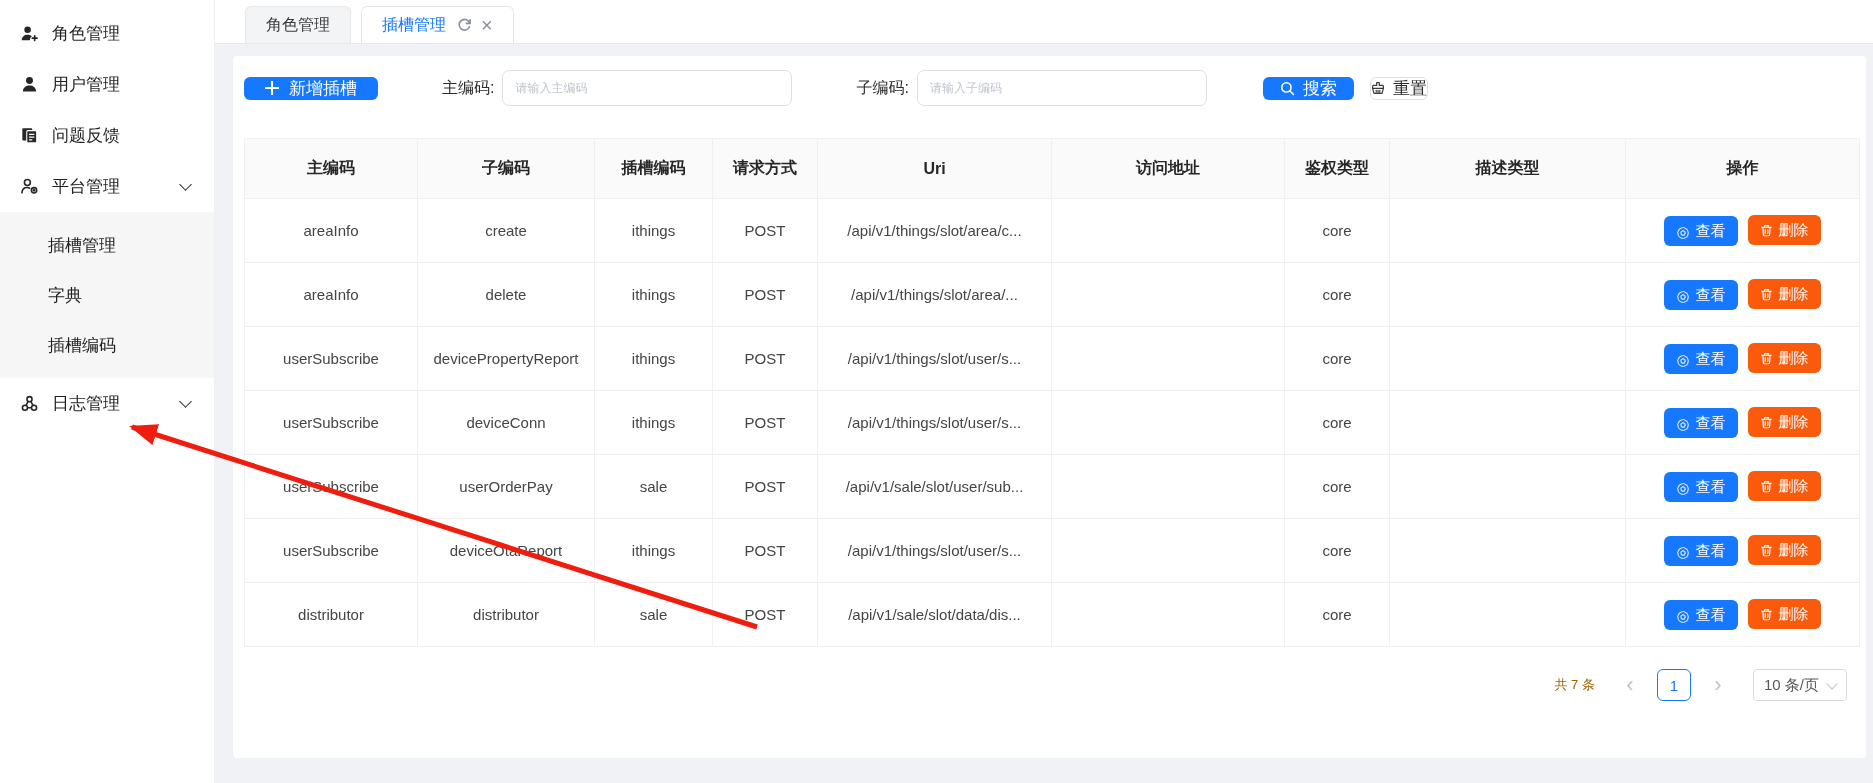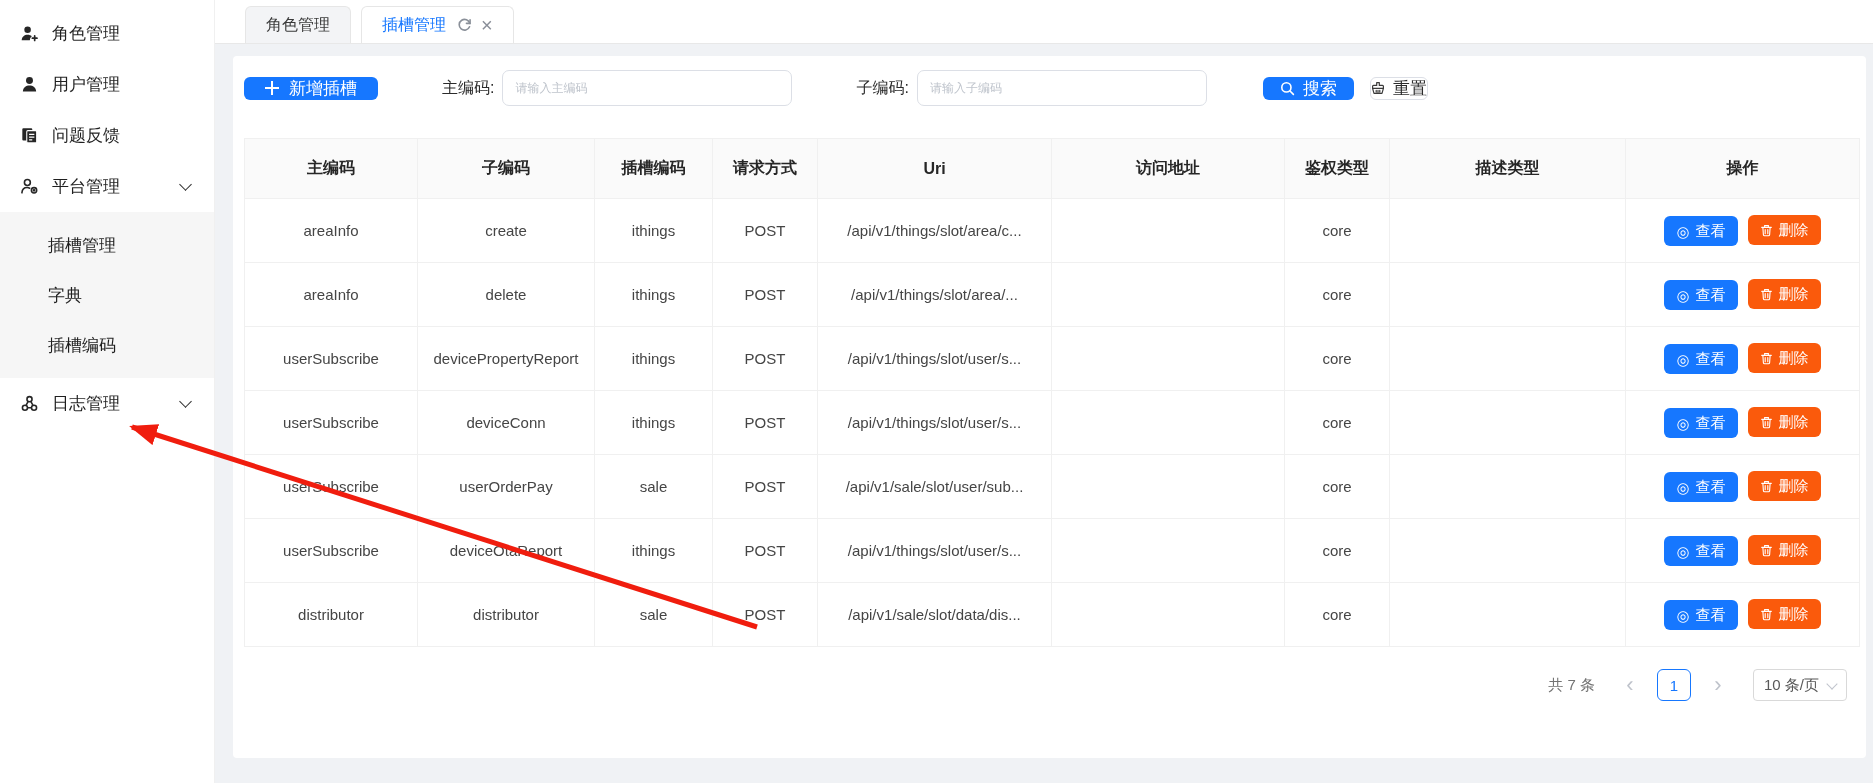--- a/index.html
+++ b/index.html
@@ -65,21 +65,21 @@
   td{height:64px;font-size:15px;color:#454545}
   td.td-uri{padding:8px 4px}
   .act{display:inline-flex;align-items:center;gap:6px;height:30px;padding:0 12px;margin:0 5px;
     border:none;border-radius:6px;color:#fff;font-size:15px;cursor:pointer;font-family:inherit}
   .act.view{background:var(--accent)}
   .act.del{background:var(--danger)}
   .act .eye{font-size:15px;line-height:1}
 
   
   .pager{display:flex;align-items:center;justify-content:flex-end;margin-top:22px;padding-right:12px}
-  .total{font-size:15px;color:#737373;margin-right:22px}
+  .total{font-size:13px;color:#a16207;margin-right:22px}
   .pnav{color:#bfc3cb;font-size:22px;line-height:1;width:26px;text-align:center;cursor:default}
   .pnum{width:34px;height:32px;border:1px solid var(--accent);color:var(--accent);border-radius:6px;
     display:flex;align-items:center;justify-content:center;font-size:15px;margin:0 14px;background:#fff;cursor:pointer}
   .psize{margin-left:22px;height:32px;border:1px solid #d9d9d9;border-radius:4px;background:#fff;
     display:flex;align-items:center;gap:9px;padding:0 10px;font-size:15px;color:#595959;cursor:pointer}
   .dchev{width:8px;height:8px;border-right:1.5px solid #c0c4cc;border-bottom:1.5px solid #c0c4cc;
     transform:rotate(45deg);margin-top:-3px}
 
   .arrow-svg{position:absolute;left:0;top:0;width:1873px;height:783px;pointer-events:none;z-index:40}
 </style>

